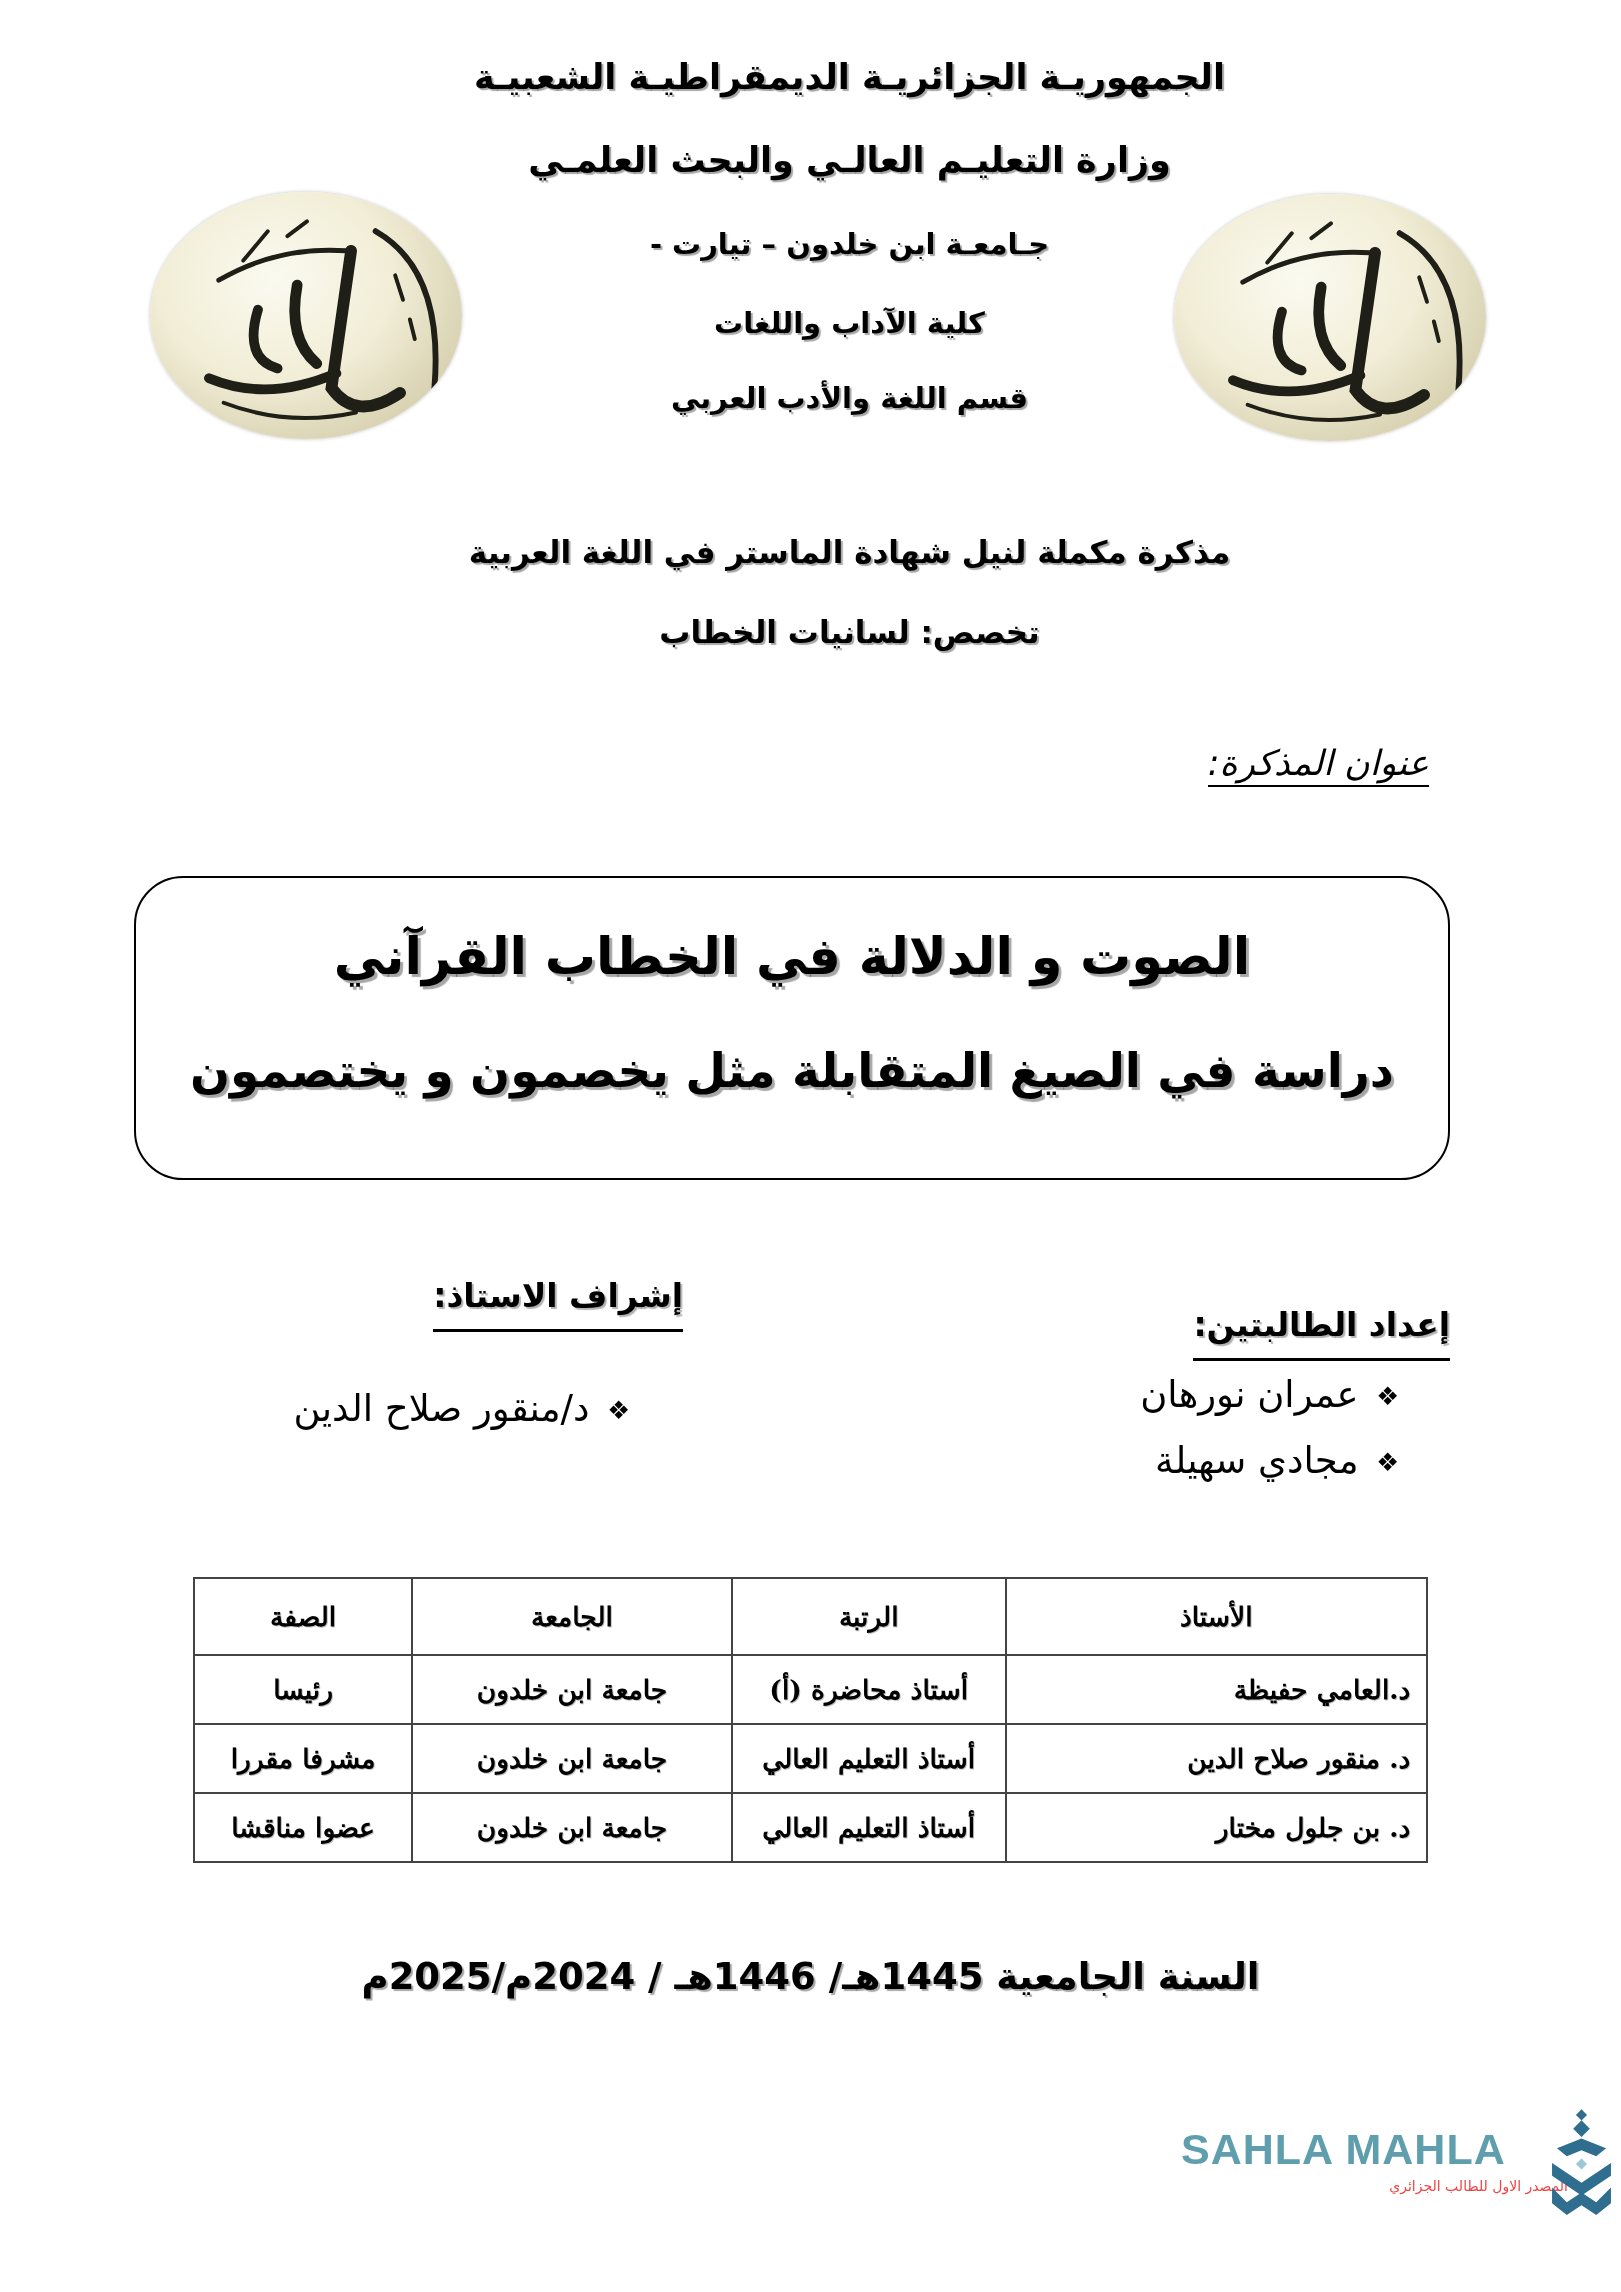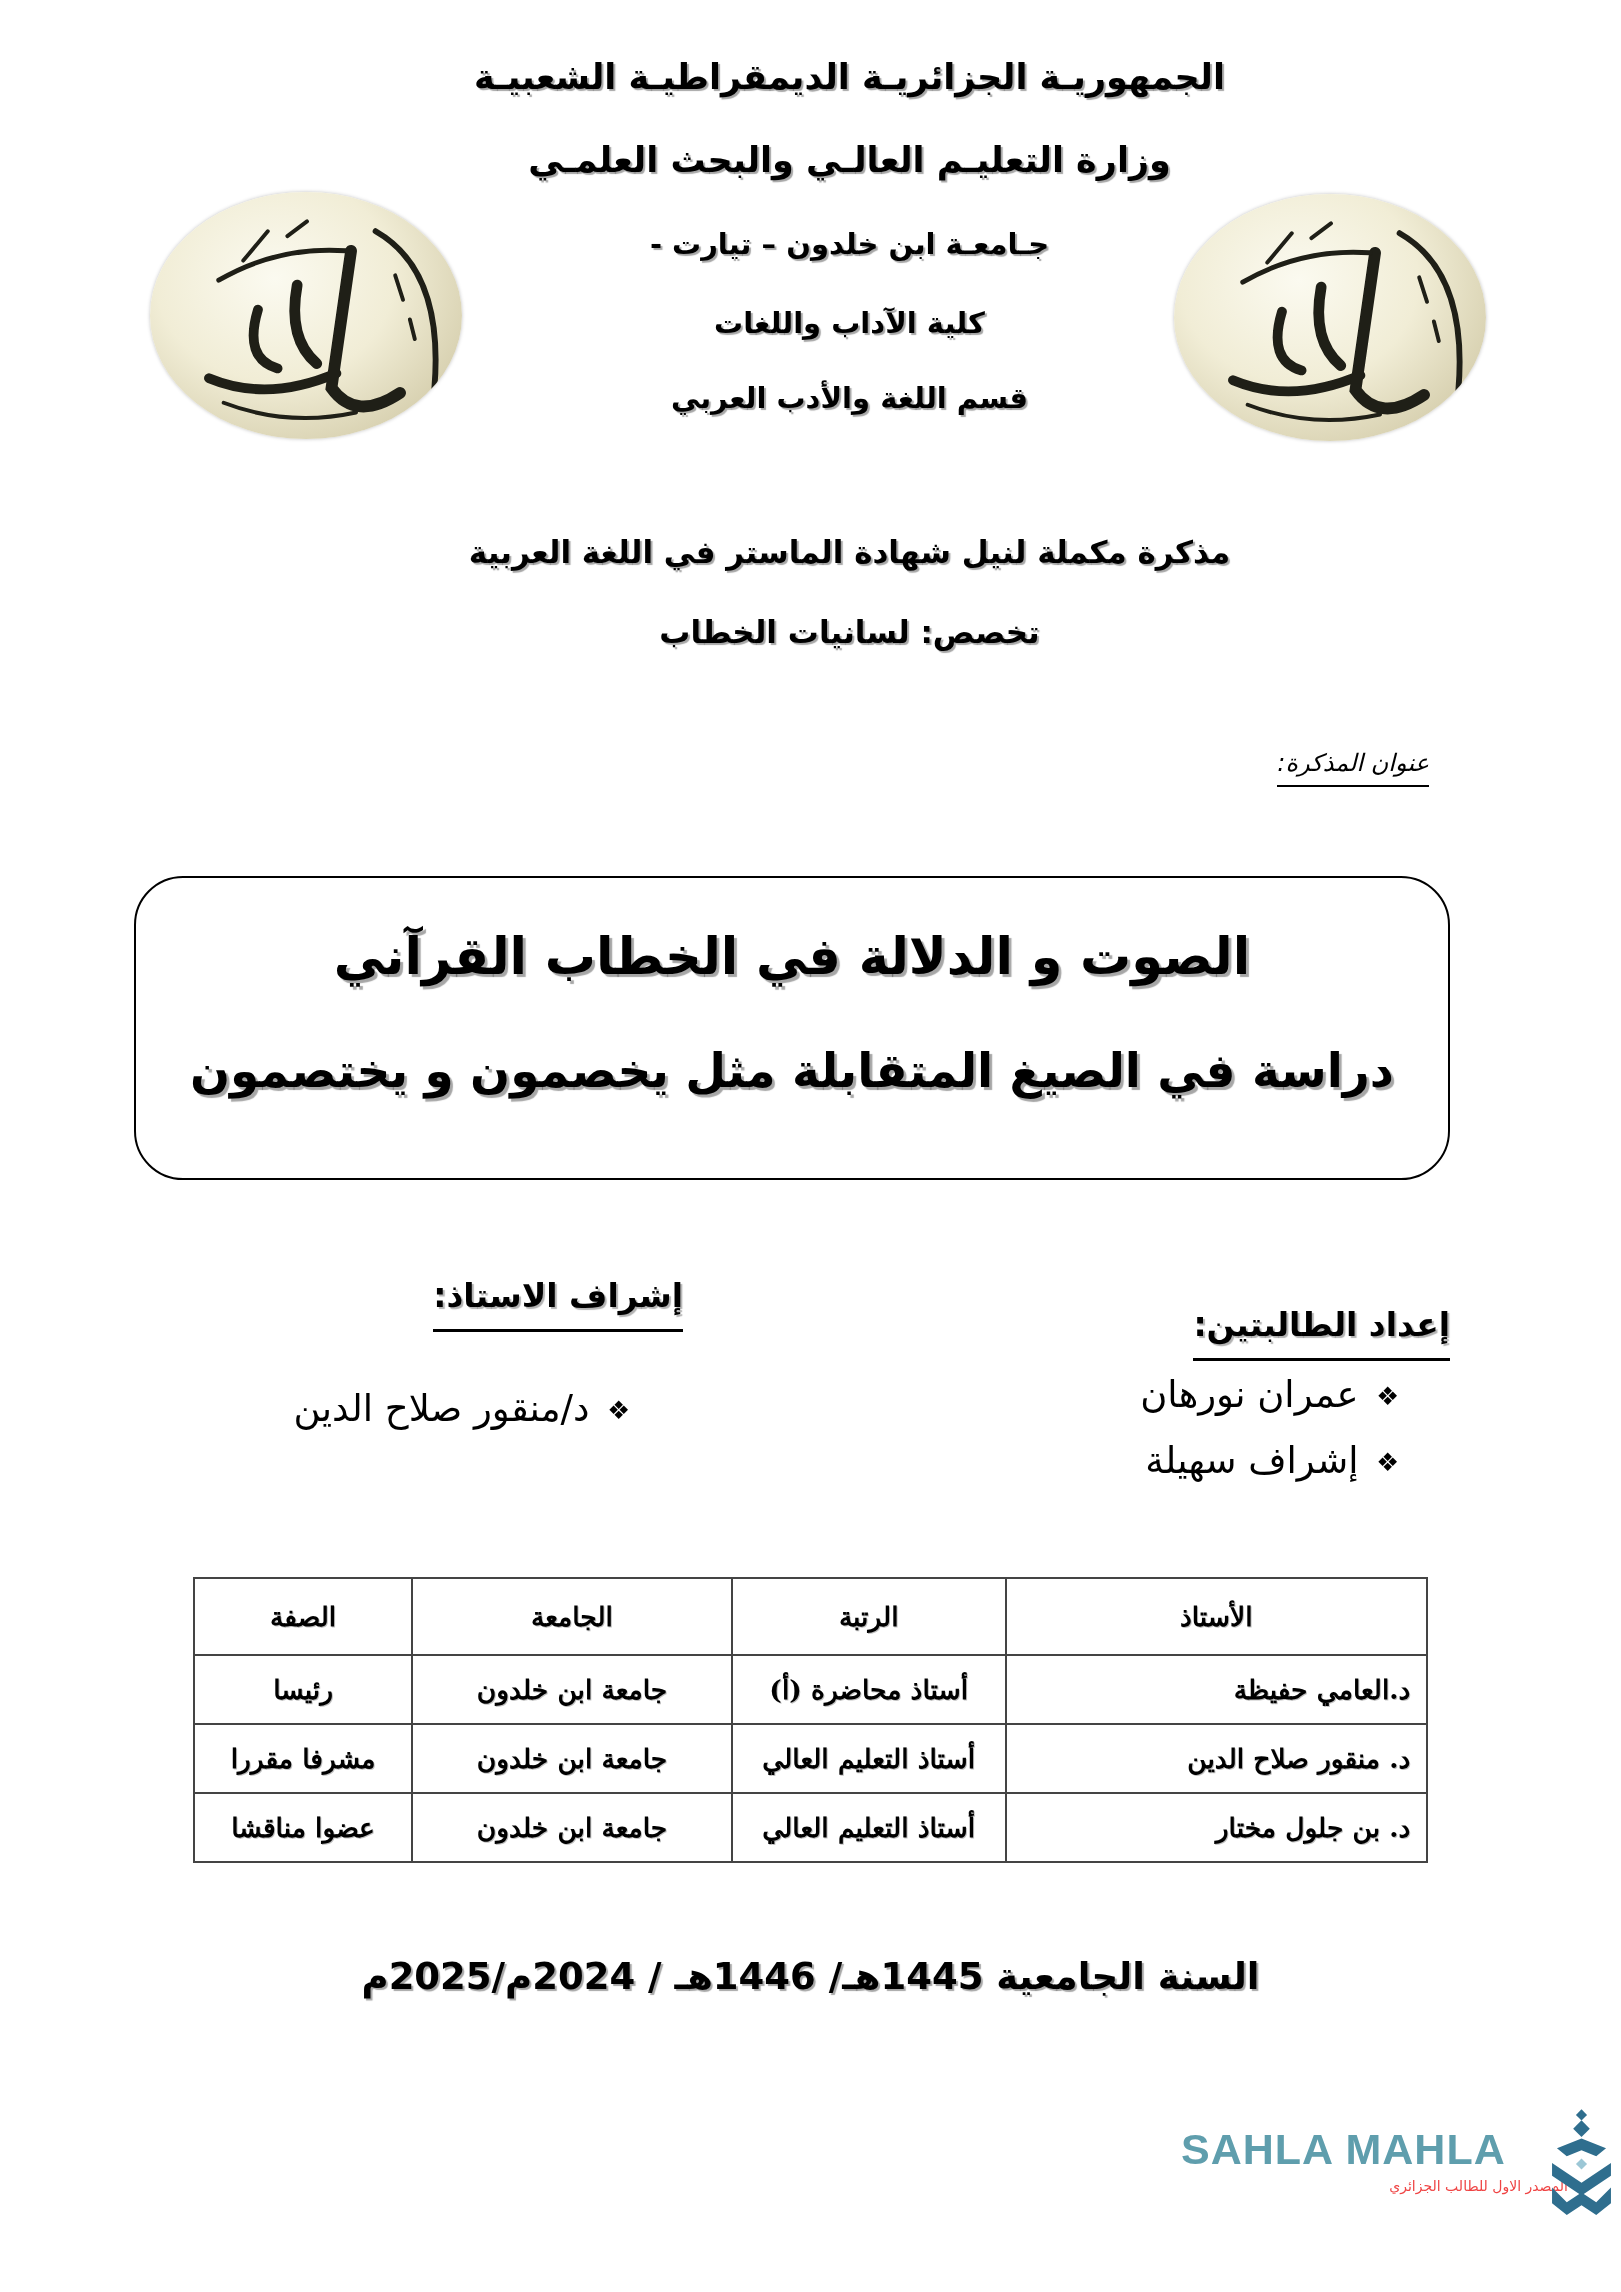--- a/index.html
+++ b/index.html
@@ -106,33 +106,33 @@
 
 <div class="center-line" style="top:57px; font-size:35px; padding-left:39px;">الجمهوريـة الجزائريـة الديمقراطيـة الشعبيـة</div>
 <div class="center-line" style="top:140px; font-size:35px; padding-left:39px;">وزارة التعليـم العالـي والبحث العلمـي</div>
 <div class="center-line" style="top:227px; font-size:29px; padding-left:39px;">جـامعـة ابن خلدون – تيارت -</div>
 <div class="center-line" style="top:306px; font-size:29px; padding-left:39px;">كلية الآداب واللغات</div>
 <div class="center-line" style="top:381px; font-size:29px; padding-left:39px;">قسم اللغة والأدب العربي</div>
 
 <div class="center-line" style="top:534px; font-size:31px; padding-left:39px;">مذكرة مكملة لنيل شهادة الماستر في اللغة العربية</div>
 <div class="center-line" style="top:614px; font-size:31px; padding-left:39px;">تخصص: لسانيات الخطاب</div>
 
-<div class="abs rtl" style="right:192px; top:742px; font-size:24px; font-style:italic; border-bottom:2.9px solid #000; line-height:43px;">عنوان المذكرة:</div>
+<div class="abs rtl" style="right:192px; top:742px; font-size:35px; font-style:italic; border-bottom:2.9px solid #000; line-height:43px;">عنوان المذكرة:</div>
 
 <div class="title-box">
   <div class="title-line" style="top:49px; font-size:51px;">الصوت و الدلالة في الخطاب القرآني</div>
   <div class="title-line" style="top:165px; font-size:47px;">دراسة في الصيغ المتقابلة مثل يخصمون و يختصمون</div>
 </div>
 
 <div class="underlined-heading" style="right:171px; top:1303px;">إعداد الطالبتين:</div>
 <div class="bullet-item" style="right:222px; top:1370px;">
   <span class="bullet">❖</span><span>عمران نورهان</span>
 </div>
 <div class="bullet-item" style="right:222px; top:1436px;">
-  <span class="bullet">❖</span><span>إشراف سهيلة</span>
+  <span class="bullet">❖</span><span>مجادي سهيلة</span>
 </div>
 
 <div class="underlined-heading" style="right:938px; top:1274px;">إشراف الاستاذ:</div>
 <div class="bullet-item" style="right:991px; top:1384px;">
   <span class="bullet">❖</span><span>د/منقور صلاح الدين</span>
 </div>
 
 <table class="committee">
   <thead>
     <tr>

